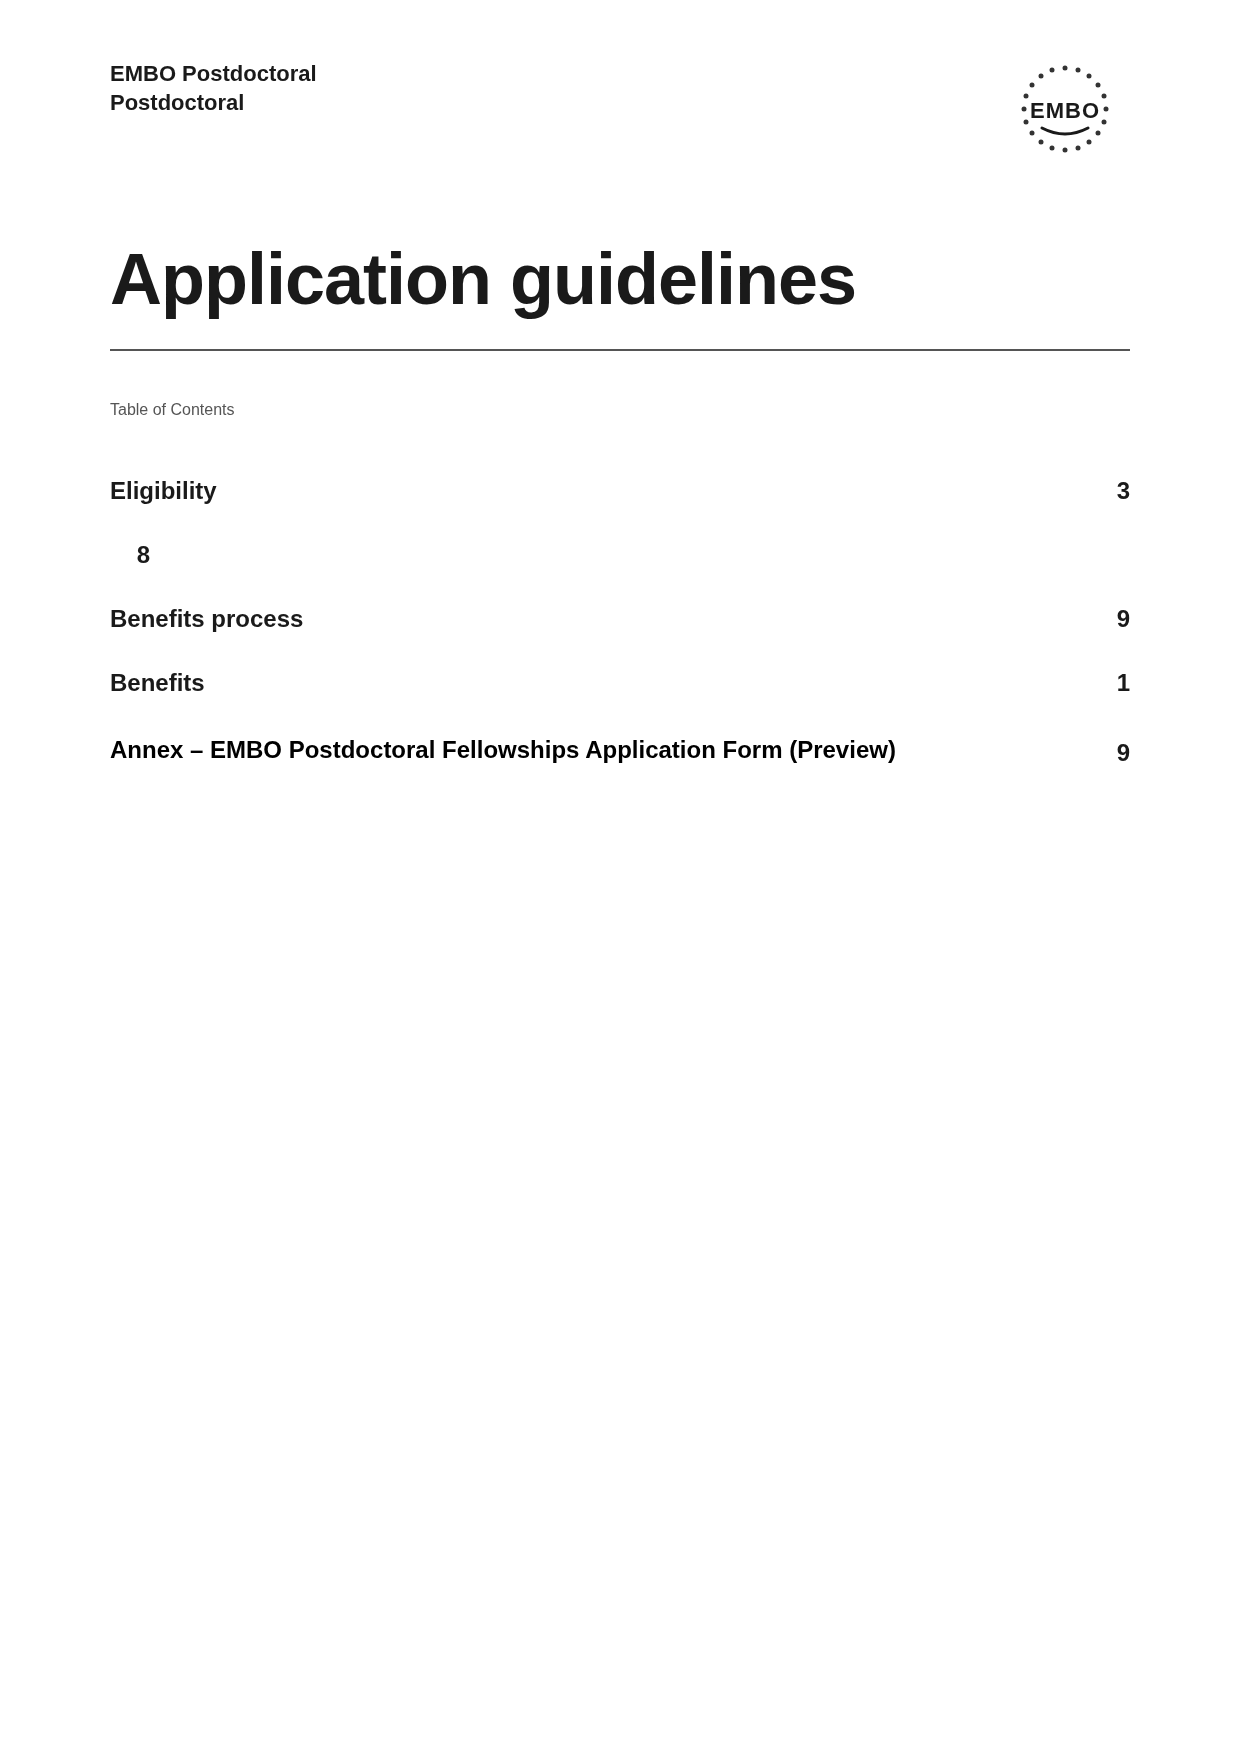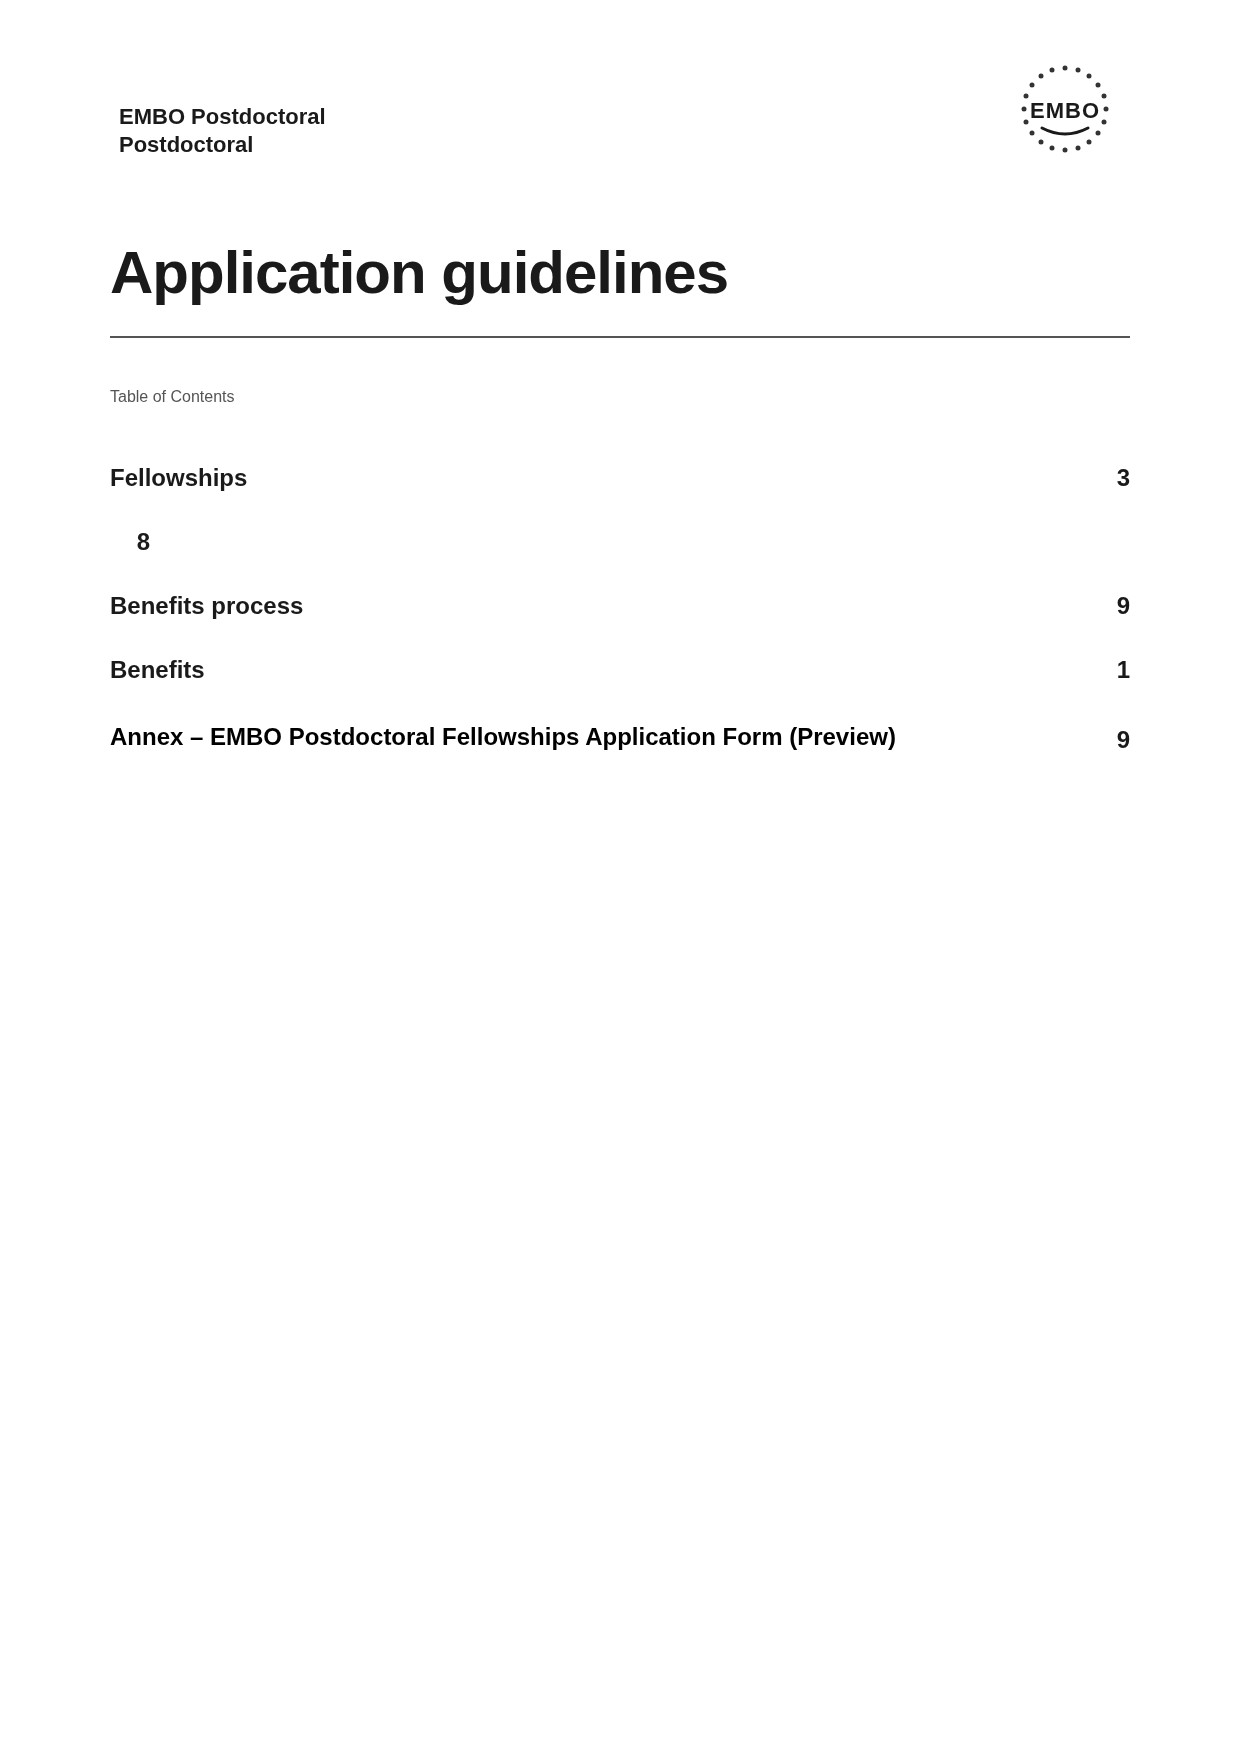--- a/index.html
+++ b/index.html
@@ -20,42 +20,41 @@
       width: 1240px;
       min-height: 1754px;
       background: #ffffff;
       padding: 60px 110px 80px 110px;
       position: relative;
     }
 
     .header {
       display: flex;
       justify-content: space-between;
-      align-items: flex-end;
+      align-items: flex-start;
       margin-bottom: 80px;
-      margin-left: 9px;
     }
 
     .header-title {
       font-size: 22px;
       font-weight: 700;
       color: #1a1a1a;
       line-height: 1.3;
       max-width: 220px;
     }
 
     
     .embo-logo {
       width: 130px;
       height: 100px;
       flex-shrink: 0;
     }
 
     .main-title {
-      font-size: 60px;
+      font-size: 72px;
       font-weight: 700;
       color: #1a1a1a;
       margin-bottom: 30px;
       line-height: 1.1;
       letter-spacing: -1px;
     }
 
     .divider {
       width: 100%;
       height: 2px;
@@ -159,21 +158,21 @@
 
   <div class="main-title">Application guidelines</div>
 
   <div class="divider"></div>
 
   <div class="toc-label">Table of Contents</div>
 
   <div class="toc-table">
 
     <div class="toc-row">
-      <span class="toc-row-item">Fellowships</span>
+      <span class="toc-row-item">Eligibility</span>
       <span class="toc-row-page">3</span>
     </div>
 
     <div class="toc-row">
       <span class="toc-row-page">8</span>
     </div>
 
     <div class="toc-row">
       <span class="toc-row-item">Benefits process</span>
       <span class="toc-row-page">9</span>

